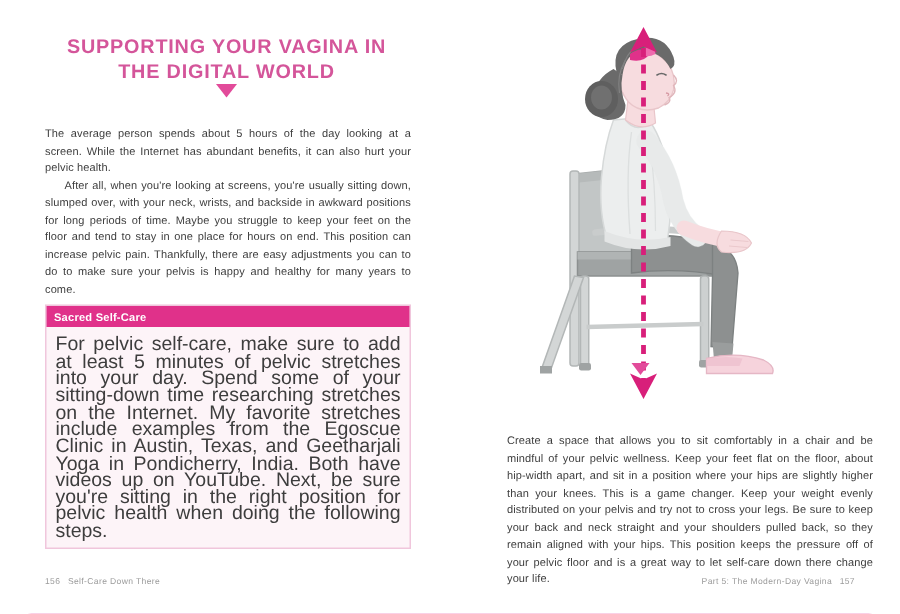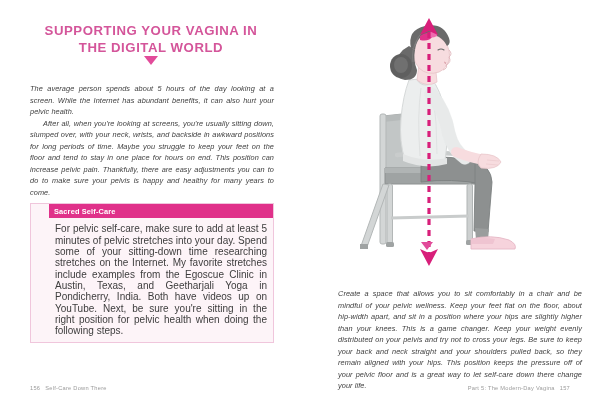--- a/index.html
+++ b/index.html
@@ -60,47 +60,45 @@
 
   .body-col {
     position: absolute;
     left: 30px;
     width: 244px;
     font-size: 7.35px;
     line-height: 11.55px;
     text-align: justify;
     color: #3d3d3d;
     letter-spacing: 0.08px;
-    font-style: italic;
   }
   .body-col.left-top { top: 83px; }
   .body-col p { margin: 0; }
   .body-col p.indent { text-indent: 13px; }
 
   
   .callout {
     position: absolute;
     left: 30px; top: 203px;
     width: 244px;
     background: #fdf4f8;
     border: 0.8px solid #f0c6dc;
     box-sizing: border-box;
-    padding-left: 18px;
   }
   .callout-header {
     background: #e0318a;
     color: #ffffff;
     font-weight: bold;
     font-size: 7.4px;
     letter-spacing: 0.15px;
     padding: 2.6px 5px 2.9px 5px;
   }
   .callout-body {
     padding: 5px 6px 6px 6px;
-    font-size: 10px;
+    font-size: 13px;
     line-height: 11.3px;
     text-align: justify;
     color: #3d3d3d;
   }
   .callout-body p { margin: 0; }
 
   
   .page-right {
     position: absolute;
     left: 300px; top: 0;

